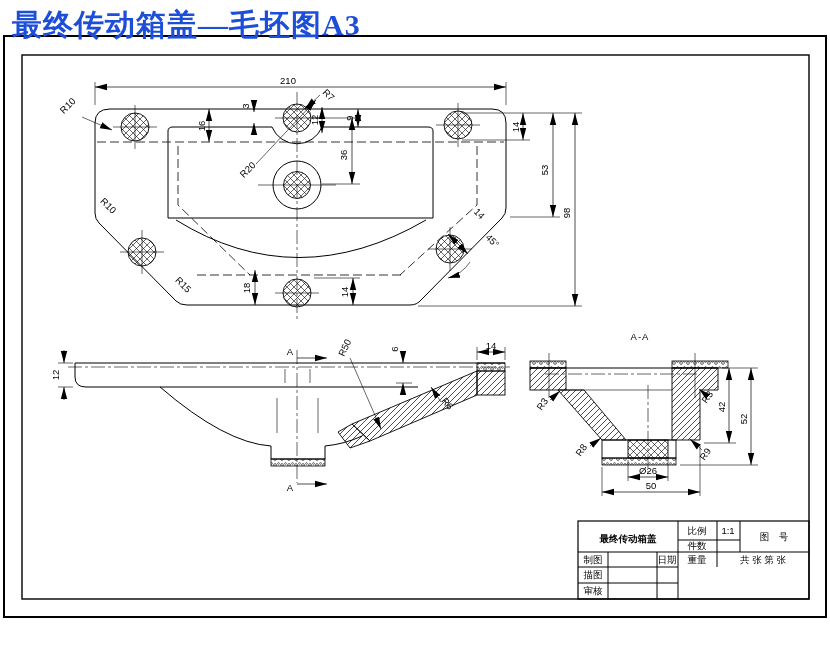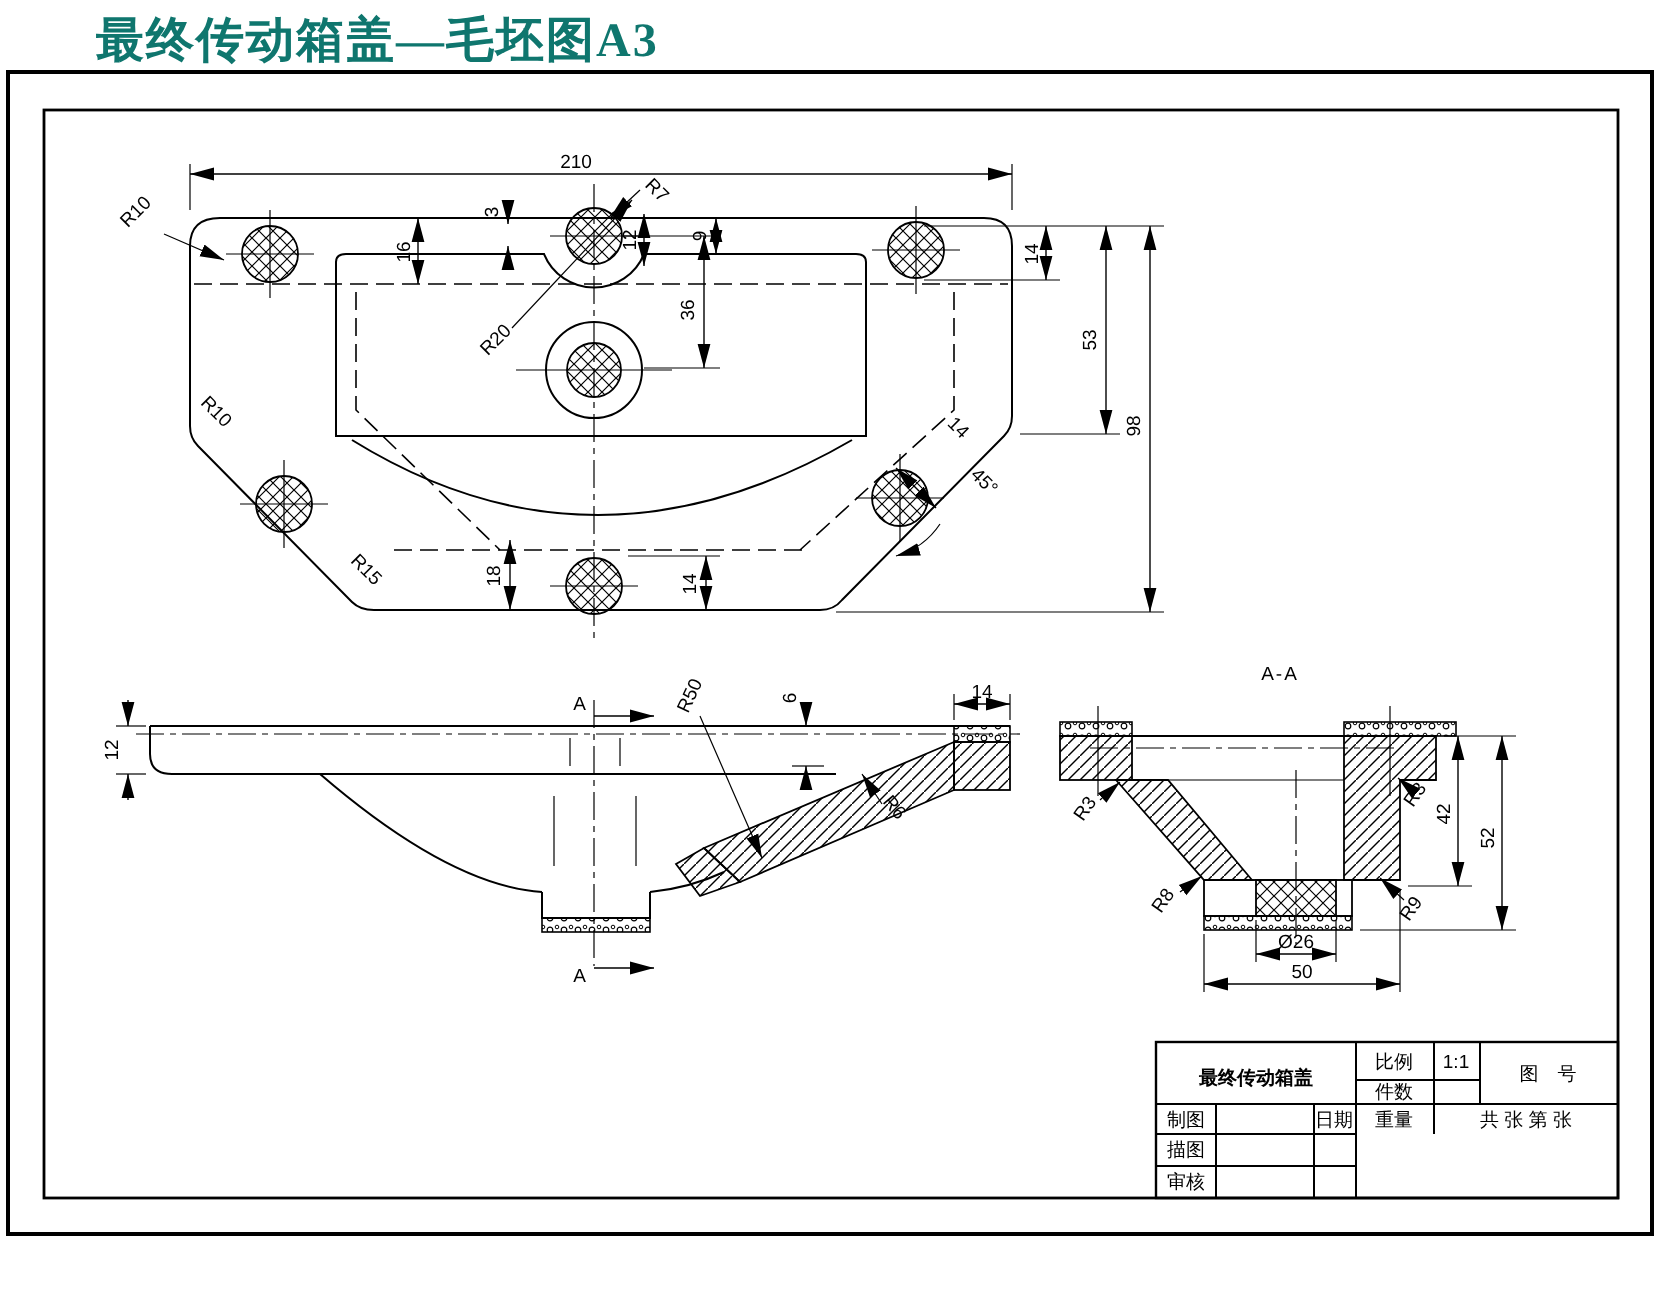--- a/index.html
+++ b/index.html
@@ -2,22 +2,22 @@
 <html><head>
 <meta charset="utf-8">
 <style>
   html,body{margin:0;padding:0;background:#fff;}
   body{width:830px;height:654px;overflow:hidden;position:relative;
        font-family:"Liberation Sans",sans-serif;}
   #sheet{position:absolute;left:0;top:0;}
   #main-title{
     position:absolute;left:12px;top:8px;width:500px;
     font-family:"Liberation Serif",serif;font-weight:bold;
-    font-size:24px;line-height:1.1;color:#0f766e;letter-spacing:1px;
-    white-space:nowrap;z-index:5;margin-left:36px;
+    font-size:30px;line-height:1.1;color:#1d4ed8;letter-spacing:1px;
+    white-space:nowrap;z-index:5;
   }
   svg text{fill:#000;font-family:"Liberation Sans",sans-serif;font-size:9.5px;}
   svg text.cjk{font-family:"Liberation Sans",sans-serif;}
   .s{stroke:#000;stroke-width:1;fill:none}
   .t{stroke:#000;stroke-width:.6;fill:none}
   .d{stroke:#000;stroke-width:.8;fill:none;stroke-dasharray:9 4}
   .c{stroke:#000;stroke-width:.6;fill:none;stroke-dasharray:14 3 3 3}
   .dim{stroke:#000;stroke-width:.7;fill:none}
 </style>
 </head>

